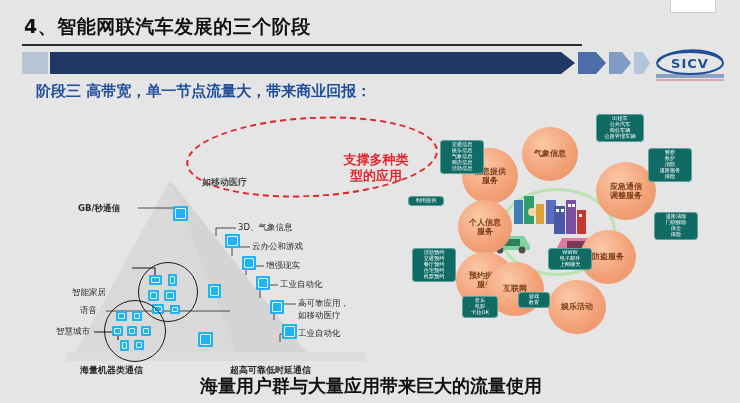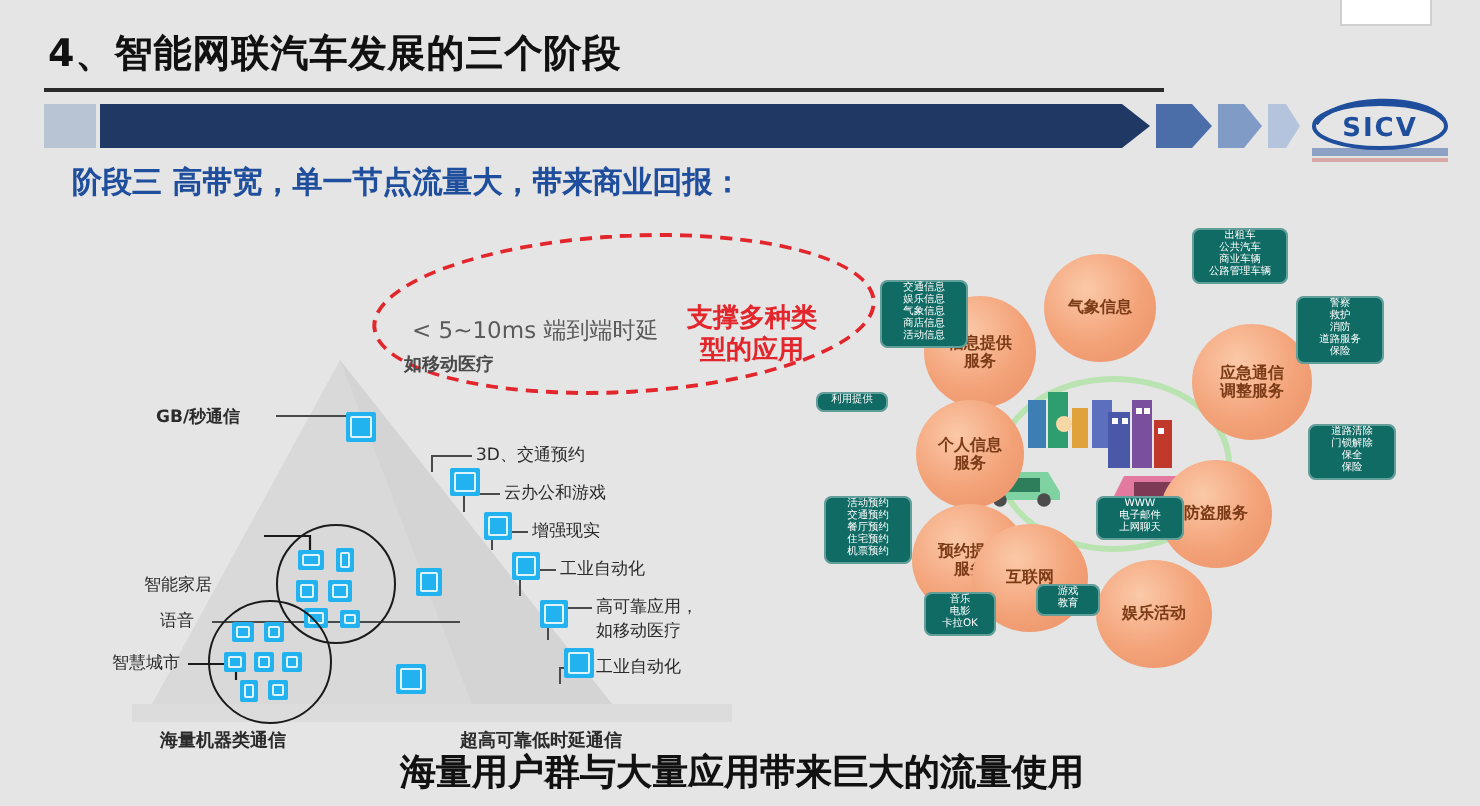--- a/index.html
+++ b/index.html
@@ -178,34 +178,33 @@
     <div class="picon" style="left:67px;top:146px;width:10px;height:10px;"></div>
     <div class="picon" style="left:81px;top:146px;width:10px;height:10px;"></div>
     <div class="picon" style="left:60px;top:160px;width:9px;height:11px;"></div>
     <div class="picon" style="left:74px;top:160px;width:10px;height:10px;"></div>
 
     <div class="p-label bold" style="left:18px;top:23px;">GB/秒通信</div>
     <div class="p-label" style="left:12px;top:83px;margin-top:24px;">智能家居</div>
     <div class="p-label" style="left:20px;top:125px;">语音</div>
     <div class="p-label" style="left:-4px;top:146px;">智慧城市</div>
 
-    <div class="p-label" style="left:178px;top:42px;">3D、交通预约</div>
+    <div class="p-label" style="left:178px;top:42px;">3D、气象信息</div>
     <div class="p-label" style="left:192px;top:61px;">云办公和游戏</div>
     <div class="p-label" style="left:206px;top:80px;">增强现实</div>
     <div class="p-label" style="left:220px;top:99px;">工业自动化</div>
     <div class="p-label" style="left:238px;top:118px;">高可靠应用，</div>
     <div class="p-label" style="left:238px;top:130px;">如移动医疗</div>
     <div class="p-label" style="left:238px;top:148px;">工业自动化</div>
 
     <div class="p-bottom" style="left:20px;top:184px;">海量机器类通信</div>
     <div class="p-bottom" style="left:170px;top:184px;">超高可靠低时延通信</div>
   </div>
 
   <div class="ellipse"></div>
-  <div class="kpi k2">&lt; 5~10ms 端到端时延</div>
   <div class="kpi k3">如移动医疗</div>
   <div class="kpi-red">
     <span>支撑多种类</span><br>
     <span>型的应用</span>
   </div>
 
   <div class="cloud">
 
     <div class="ring" style="left:98px;top:88px;width:112px;height:82px;"></div>
 

